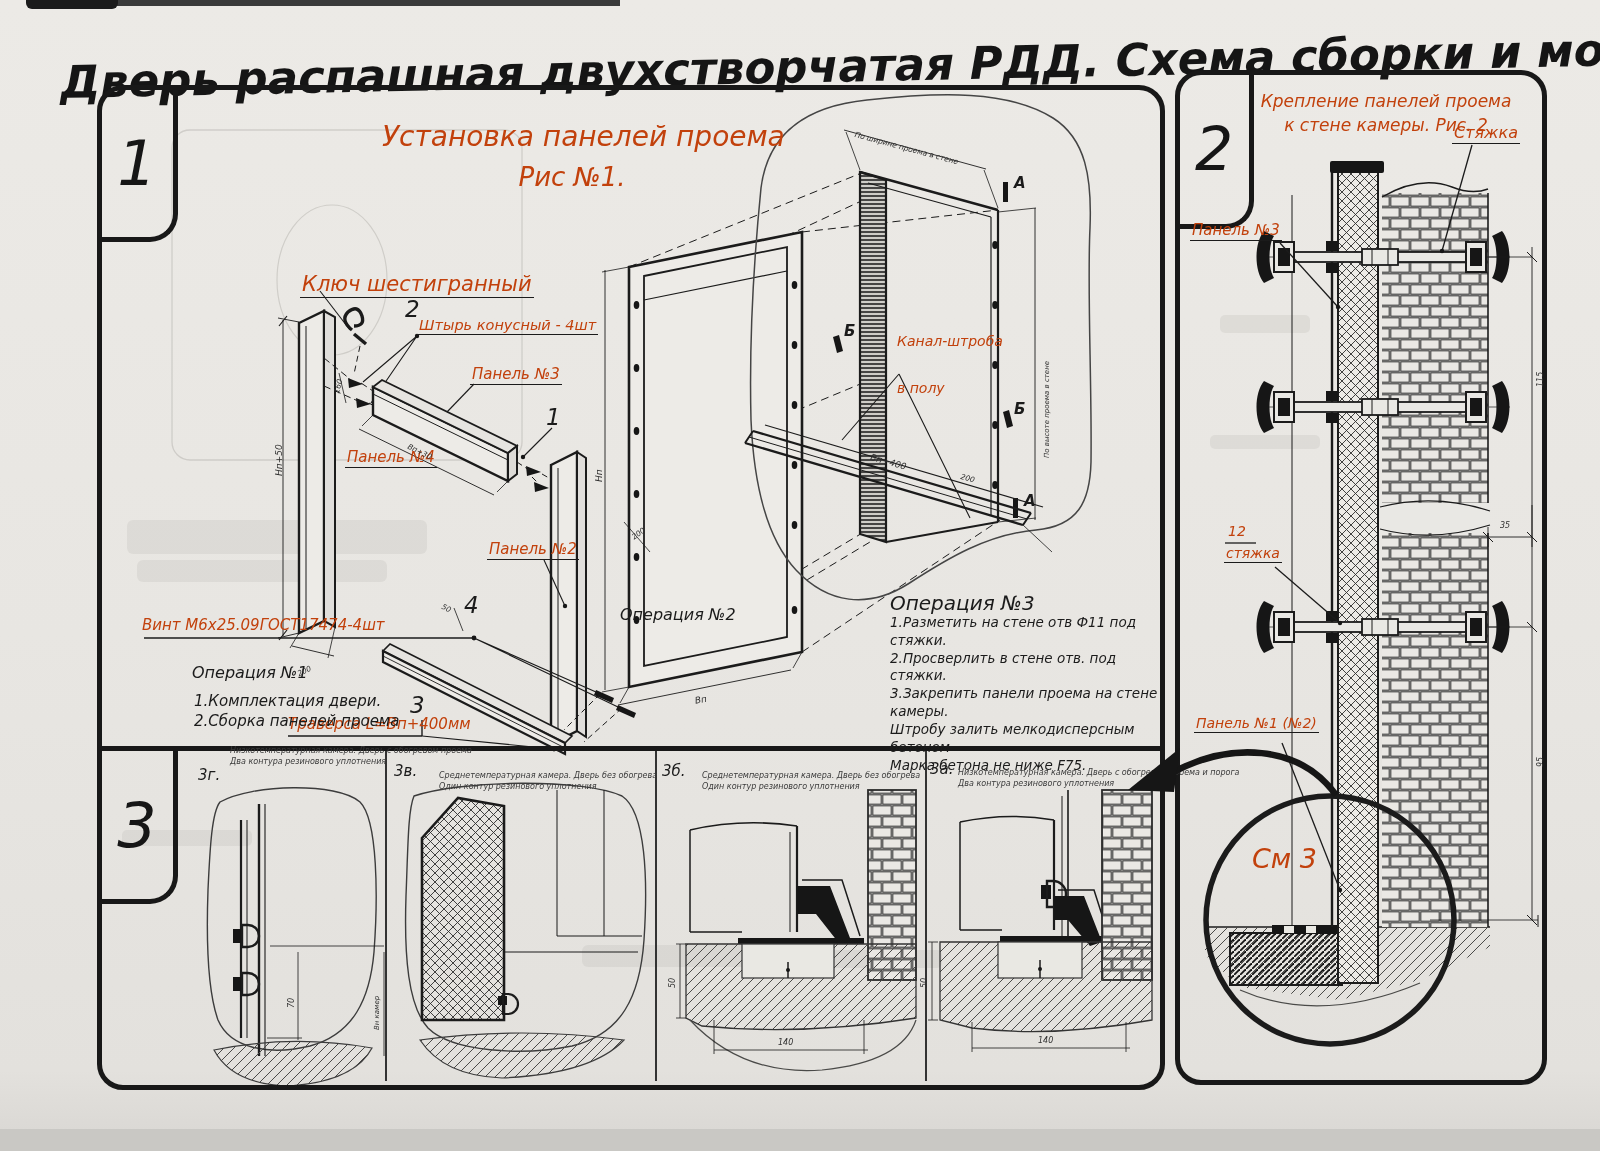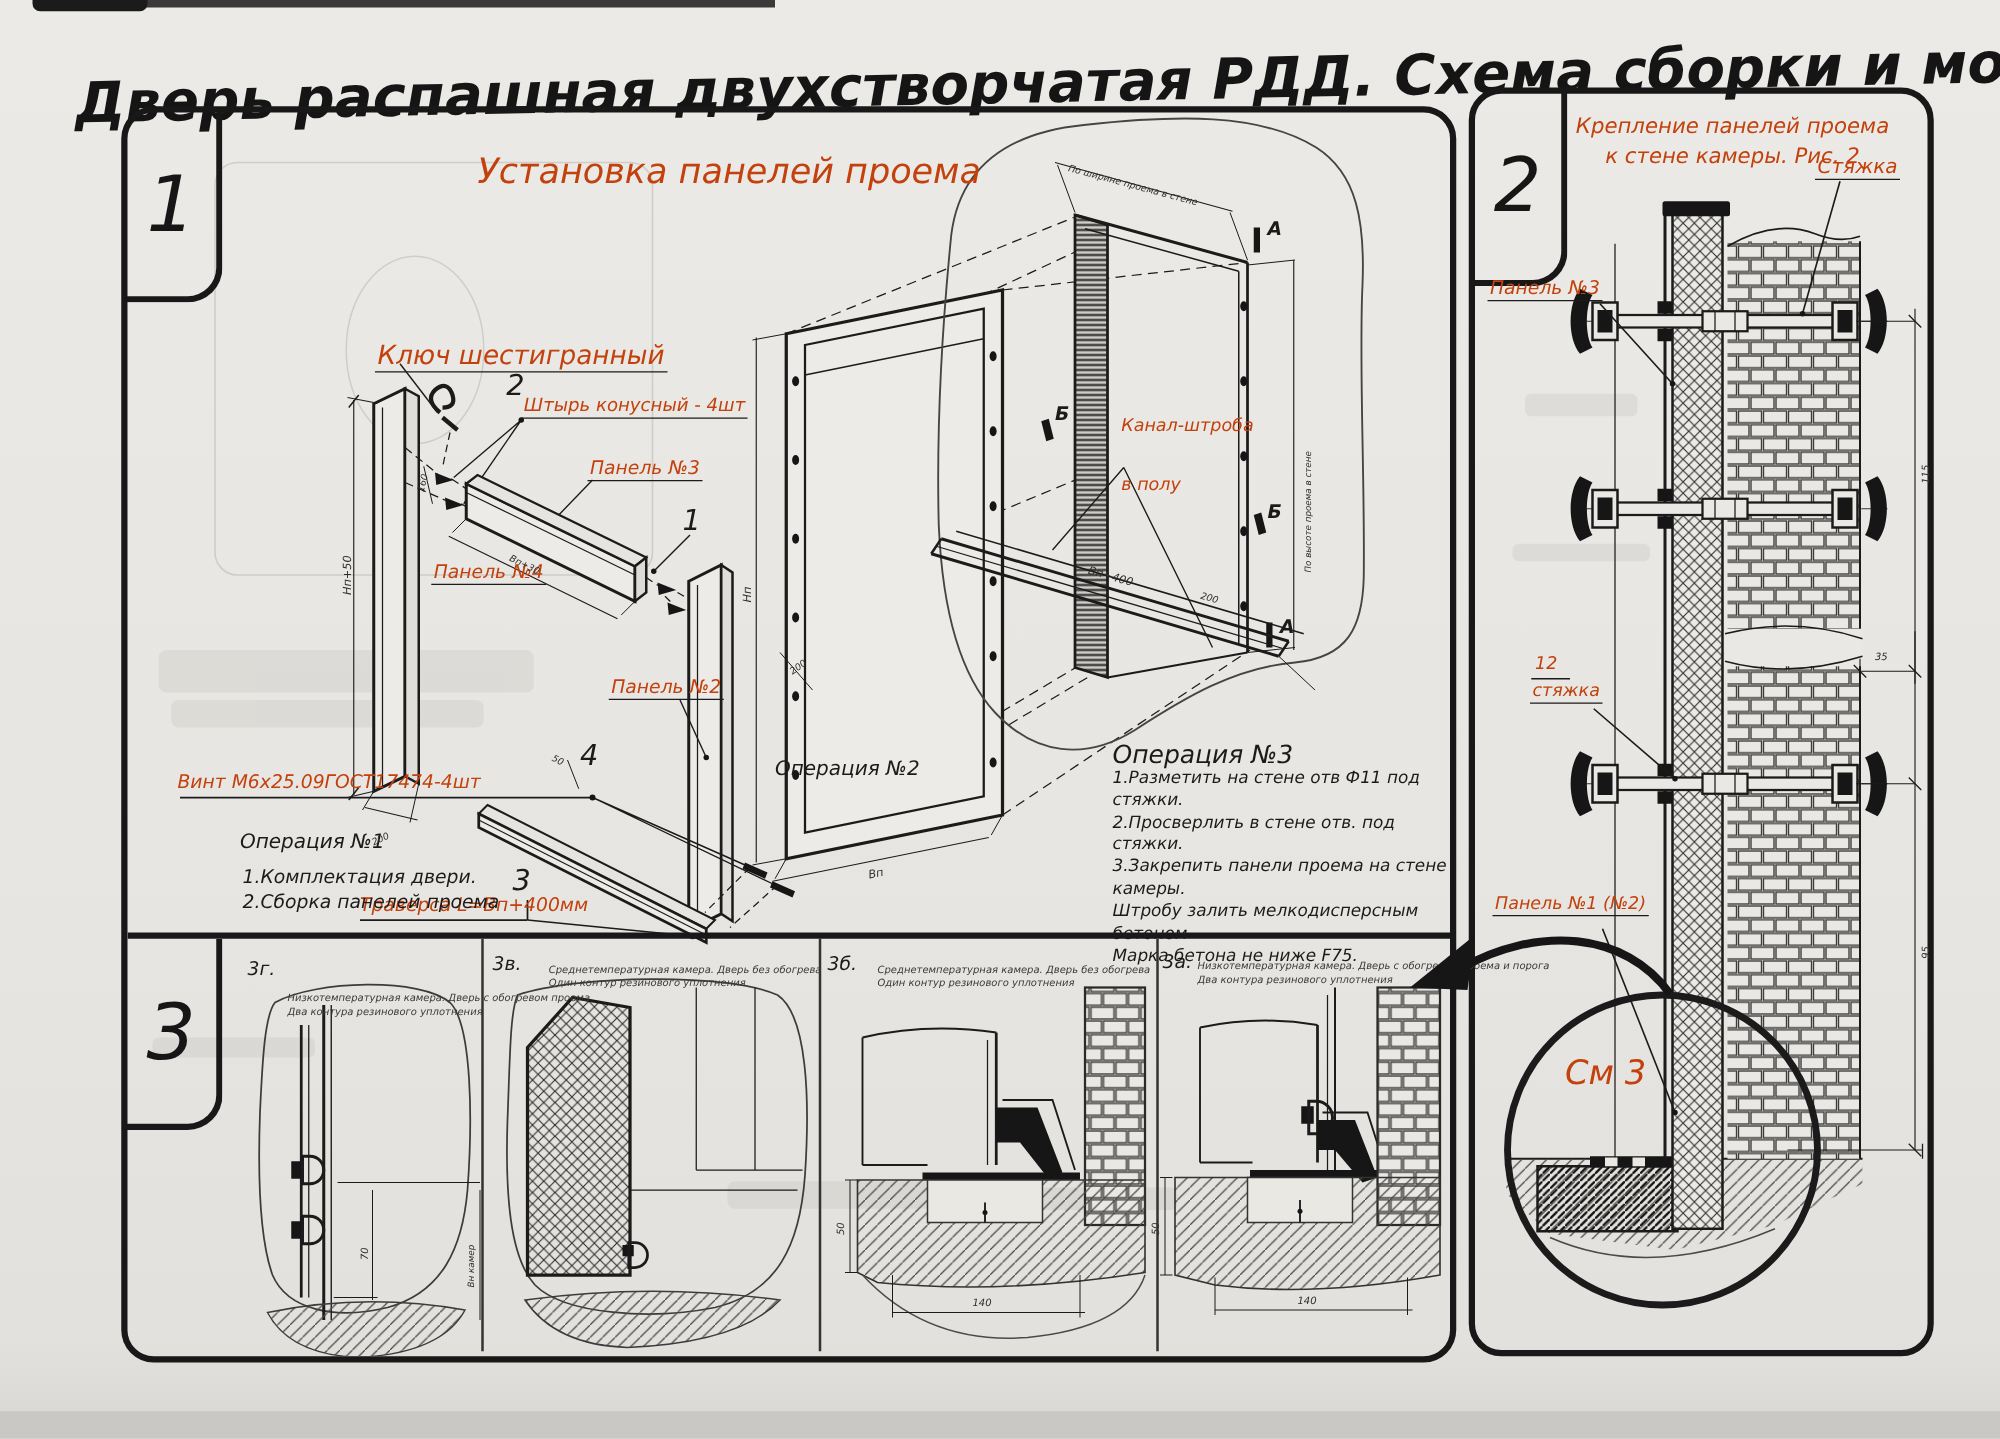--- a/index.html
+++ b/index.html
@@ -251,20 +251,21 @@
       <path d="M938,888 L938,870" stroke-width="1.5"></path>
         <circle cx="938" cy="879" r="2" fill="#161616" stroke="none"></circle>
       <path d="M830,852 L830,930 M826,852 L836,852 M826,930 L836,930 M870,958 L1028,958 M870,932 L870,962 M1024,932 L1024,962" stroke-width="0.8"></path>
     </g>
   </svg>
 
   <div class="badge" style="left:-1px;top:-1px;width:72px;height:148px;font-size:62px;">1</div>
   <div class="badge" style="left:-1px;top:661px;width:72px;height:148px;font-size:62px;">3</div>
 
   <div class="lbl c" style="left:280px;top:30px;width:380px;font-size:28px;">Установка панелей проема</div>
+  <div class="lbl c" style="left:280px;top:72px;width:380px;font-size:26px;">Рис №1.</div>
 
   <div class="lbl u" style="left:198px;top:182px;font-size:21px;">Ключ шестигранный</div>
   <div class="num" style="left:303px;top:206px;">2</div>
   <div class="lbl u" style="left:315px;top:227px;font-size:14.5px;">Штырь конусный - 4шт</div>
   <div class="lbl u" style="left:368px;top:275px;font-size:15px;">Панель №3</div>
   <div class="num" style="left:444px;top:314px;">1</div>
   <div class="lbl u" style="left:243px;top:358px;font-size:15px;">Панель №4</div>
   <div class="lbl u" style="left:385px;top:450px;font-size:15px;">Панель №2</div>
   <div class="num" style="left:362px;top:502px;">4</div>
   <div class="lbl" style="left:40px;top:526px;font-size:15px;">Винт М6х25.09ГОСТ17474-4шт</div>
@@ -299,21 +300,21 @@
   <div class="dim" style="left:342px;top:512px;font-size:7.5px;transform:rotate(26deg);">50</div>
   <div class="dim" style="left:492px;top:392px;font-size:9px;transform:rotate(-90deg);">Нп</div>
   <div class="dim" style="left:592px;top:606px;font-size:9px;transform:rotate(-11deg);">Вп</div>
   <div class="dim" style="left:528px;top:444px;font-size:7.5px;transform:rotate(-35deg);">200</div>
   <div class="dim" style="left:770px;top:362px;font-size:9px;transform:rotate(16deg);">Вп+400</div>
   <div class="dim" style="left:860px;top:382px;font-size:7.5px;transform:rotate(16deg);">200</div>
   <div class="dim" style="left:754px;top:40px;font-size:7.5px;transform:rotate(15deg);">По ширине проема в стене</div>
   <div class="dim" style="left:941px;top:368px;font-size:7px;transform:rotate(-90deg);">По высоте проема в стене</div>
 
   <div class="code" style="left:96px;top:676px;">3г.</div>
-  <div class="cap" style="left:128px;top:703px;">
+  <div class="cap" style="left:128px;top:655px;">
     <div>Низкотемпературная камера. Дверь с обогревом проема</div>
     <div>Два контура резинового уплотнения</div>
   </div>
   <div class="code" style="left:292px;top:672px;">3в.</div>
   <div class="cap" style="left:337px;top:680px;">
     <div>Среднетемпературная камера. Дверь без обогрева</div>
     <div>Один контур резинового уплотнения</div>
   </div>
   <div class="code" style="left:560px;top:672px;">3б.</div>
   <div class="cap" style="left:600px;top:680px;">

